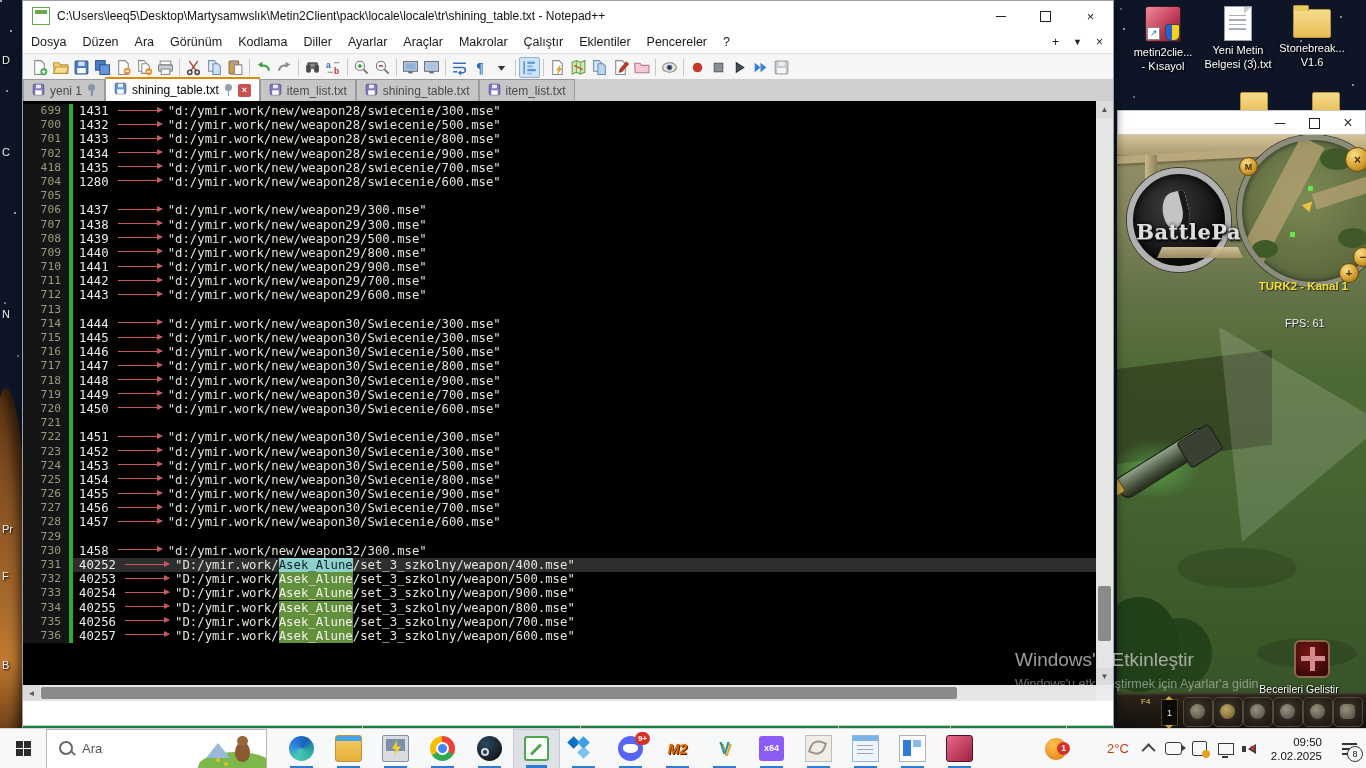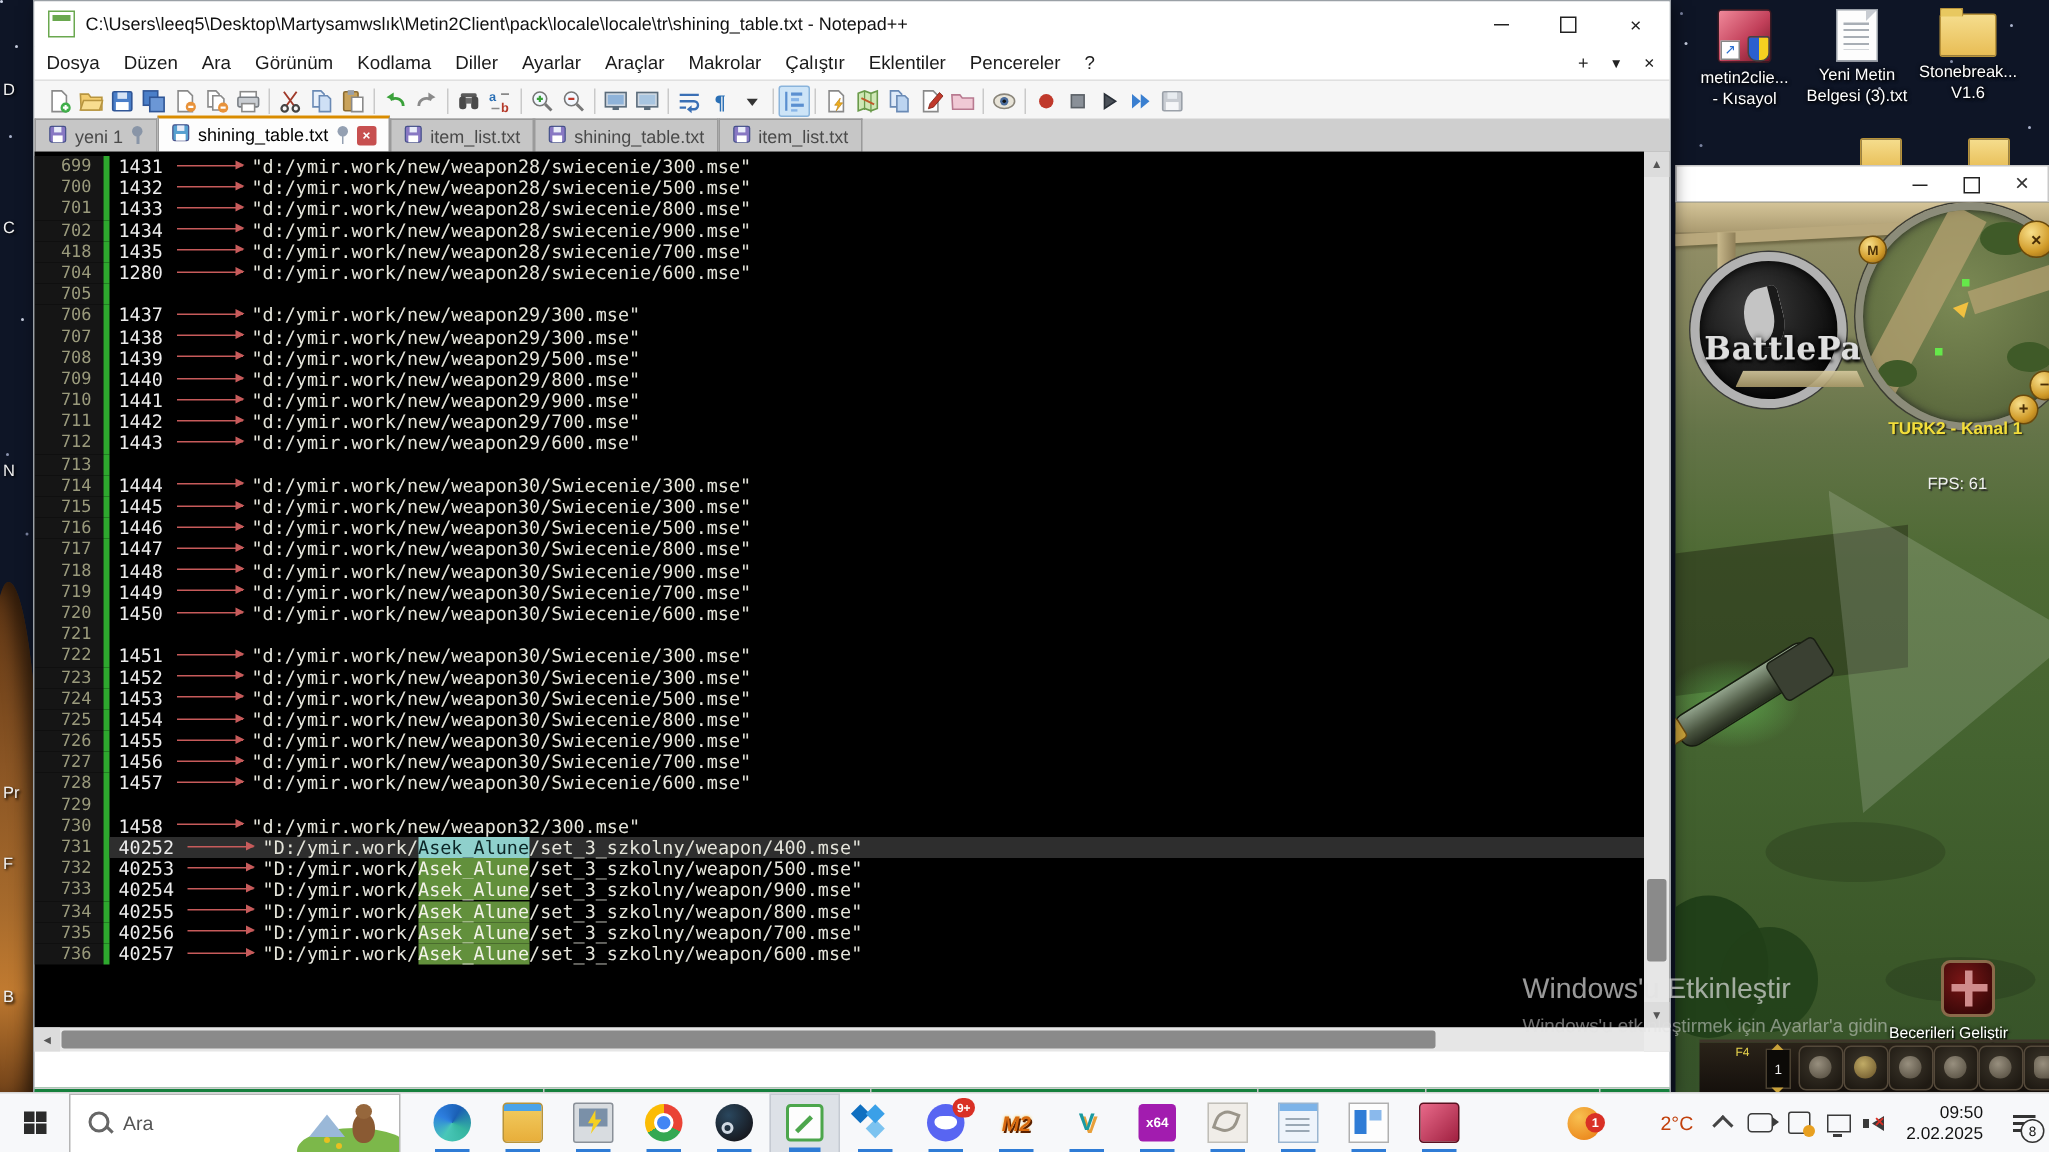--- a/index.html
+++ b/index.html
@@ -154,21 +154,21 @@
   .bush{position:absolute;border-radius:50%;background:#214019;}
   .grass-patch{position:absolute;border-radius:50%;background:rgba(0,0,0,.14);}
   
   #skill-icon{position:absolute;left:177px;top:505px;width:36px;height:38px;border-radius:6px;border:2px solid #8a6a4a;
      background:radial-gradient(circle at 40% 35%,#7a1616,#3a0808 80%);box-sizing:border-box;}
   #skill-icon::before{content:"";position:absolute;left:14px;top:5px;width:5px;height:24px;background:#d08c8c;}
   #skill-icon::after{content:"";position:absolute;left:5px;top:14px;width:24px;height:5px;background:#d08c8c;}
   #skill-label{position:absolute;left:118px;top:548px;width:128px;text-align:center;color:#fff;font-size:10.5px;
      text-shadow:1px 1px 1px #000,0 0 3px #000;}
   
-  #hotbar{position:absolute;left:16px;bottom:0;right:0;height:33px;background:linear-gradient(180deg,#2a2319,#15100c);
+  #hotbar{position:absolute;left:0;bottom:0;right:0;height:33px;background:linear-gradient(180deg,#2a2319,#15100c);
      border-top:2px solid #3f362a;padding-left:18px;}
   #hb-f4{position:absolute;left:24px;top:2px;color:#e8d44d;font-size:8px;}
   #hb-one{position:absolute;left:44px;top:4px;width:15px;height:25px;background:#0c0a07;border:1px solid #4a4030;
      color:#f0f0f0;font-size:9px;display:flex;align-items:center;justify-content:center;}
   #hb-one::before{content:"";position:absolute;left:3px;top:-4px;border-left:4px solid transparent;border-right:4px solid transparent;
      border-bottom:4px solid #c9a23a;}
   #hb-one::after{content:"";position:absolute;left:3px;bottom:-4px;border-left:4px solid transparent;border-right:4px solid transparent;
      border-top:4px solid #c9a23a;}
   .hb-slot{position:absolute;top:2px;width:28px;height:28px;border-radius:5px;border:1px solid #54493a;
      background:radial-gradient(circle at 45% 40%,#3d372c,#1f1a13 80%);}
@@ -225,21 +225,21 @@
   .tb-app[data-app="notepad-plus-plus"] .ic::after{content:"";position:absolute;left:3px;top:10px;width:14px;height:3px;
      background:#4ca64c;transform:rotate(-45deg);}
   .tb-app[data-app="blue-tiles-app"] .ic::before{content:"";position:absolute;left:8px;top:2px;width:9px;height:9px;
      background:#3aa0e8;transform:rotate(45deg);box-shadow:-7px 7px 0 #0f6fc0,7px 7px 0 #7cc3f0;}
   .tb-app[data-app="discord"] .ic{border-radius:50%;background:#5865f2;}
   .tb-app[data-app="discord"] .ic::after{content:"";position:absolute;left:5px;top:8px;width:15px;height:9px;background:#fff;
      border-radius:45% 45% 60% 60%;}
   .tb-app[data-app="metin2"] .glyph{font-size:14px;font-weight:bold;font-style:italic;color:#d86a10;
      text-shadow:1px 1px 0 #5a2000,0 0 2px #f5c040;}
   .tb-app[data-app="v-app"] .glyph{font-size:16px;font-weight:bold;color:#1a9aa0;text-shadow:2px 2px 0 #e8a03a;}
-  .tb-app[data-app="x64dbg"] .ic{background:#a21caf;border-radius:3px;}
+  .tb-app[data-app="x64dbg"] .ic{background:#8b5cf6;border-radius:3px;}
   .tb-app[data-app="x64dbg"] .glyph{position:absolute;left:0;right:0;top:7px;text-align:center;color:#fff;font-size:9px;font-weight:bold;}
   .tb-app[data-app="sketch-app"] .ic{background:#f0ede8;border:1px solid #c0beb8;}
   .tb-app[data-app="sketch-app"] .ic::after{content:"";position:absolute;left:4px;top:4px;width:15px;height:15px;
      border:2px solid #9a958a;border-radius:60% 0 60% 0;transform:rotate(20deg);box-sizing:border-box;}
   .tb-app[data-app="notepad"] .ic{background:linear-gradient(180deg,#7cb3e8 18%,#eef4fb 18%);border:1px solid #9ab5d0;}
   .tb-app[data-app="notepad"] .ic::after{content:"";position:absolute;left:4px;top:9px;width:16px;height:12px;
      background:repeating-linear-gradient(180deg,#9aa8b5 0 1.5px,transparent 1.5px 4px);}
   .tb-app[data-app="panel-app"] .ic{background:#fdfdfd;border:1px solid #b0b0b0;}
   .tb-app[data-app="panel-app"] .ic::before{content:"";position:absolute;left:3px;top:4px;width:8px;height:16px;background:#2f7cd6;}
   .tb-app[data-app="panel-app"] .ic::after{content:"";position:absolute;left:13px;top:4px;width:8px;height:7px;background:#8ab9ec;}

